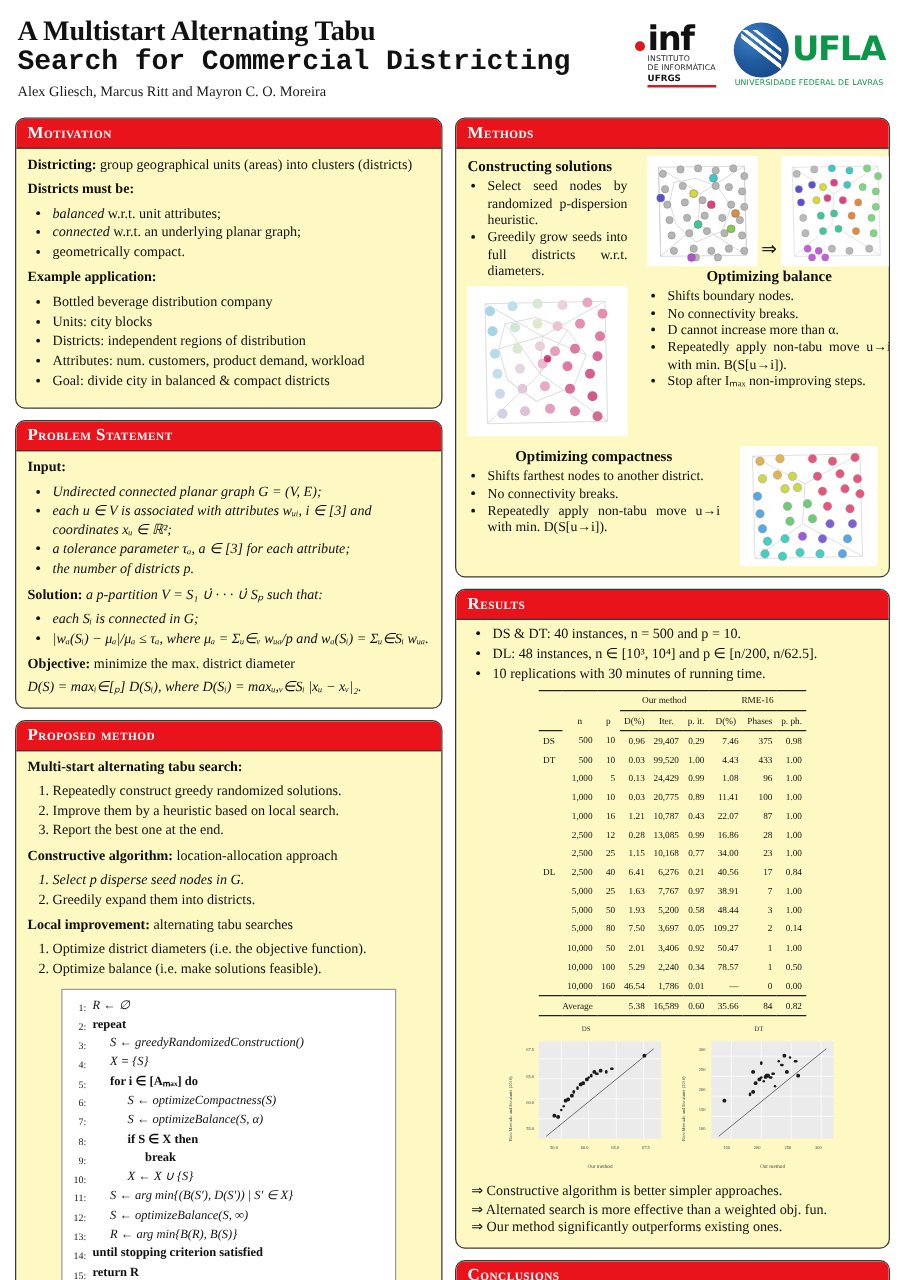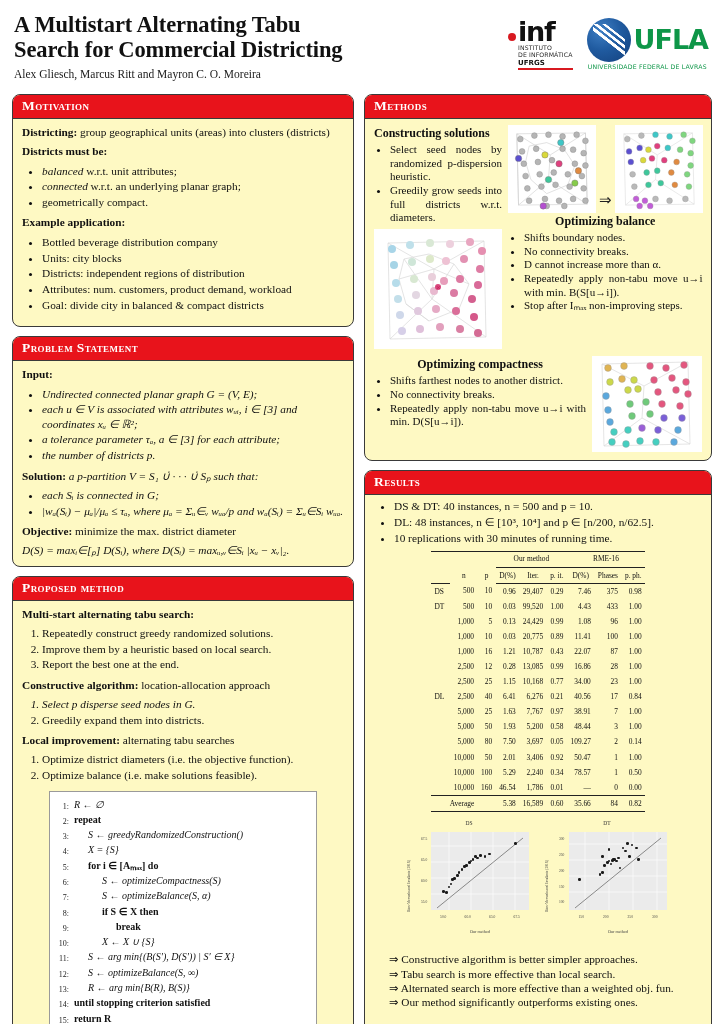--- a/index.html
+++ b/index.html
@@ -18,21 +18,21 @@
   .header-left { flex: 1 1 auto; padding-top:2px; }
   .poster-title {
     font-family: "Liberation Serif", serif;
     font-weight: bold;
     font-size: 22.5px;
     line-height: 25px;
     letter-spacing: -0.1px;
     margin: 0 0 6px 0;
     color: #111;
   }
-  .poster-title .l2 { display:block; }
+  .poster-title .l2 { display:block;font-family:Liberation Mono, monospace; }
   .poster-authors { font-size: 11.5px; color:#1a1a1a; margin:0; }
 
   .header-logos { display:flex; align-items:center; gap:14px; padding-top:8px; padding-right:2px; }
 
   
   .logo-inf { display:flex; align-items:flex-start; gap:2px; }
   .logo-inf .dot { width:8px; height:8px; border-radius:50%; background:#d81920; margin-top:14px; }
   .logo-inf .inf-block { display:flex; flex-direction:column; }
   .logo-inf .inf-word { font-family:"DejaVu Sans", sans-serif; font-weight:bold; font-size:27px; line-height:25px; letter-spacing:-1.2px; color:#111; }
   .logo-inf .inf-sub { font-family:"DejaVu Sans", sans-serif; font-size:6.2px; line-height:7px; color:#2a2a2a; letter-spacing:0.1px; }
@@ -69,42 +69,42 @@
     letter-spacing:0.4px;
     border-bottom:1.2px solid #3a3a3a;
   }
   .block-body { padding:6px 9px 8px 9px; font-size:11.3px; line-height:14.3px; }
   .block-body p { margin:0 0 5px 0; }
   .block-body p:last-child { margin-bottom:0;font-style:italic; }
   .lead { font-weight:bold; }
   ul.b, ol.b { margin:2px 0 6px 0; padding-left:20px; }
   ul.b { list-style: disc; }
   ul.b li, ol.b li { margin-bottom:1.5px; }
-  ul.arrow { list-style:none; padding-left:2px; margin:13px; }
+  ul.arrow { list-style:none; padding-left:2px; margin:1px; }
   ul.arrow li:before { content:"\21D2  "; }
   i, em { font-style: italic; }
   .mth { font-style:italic; font-family:"Liberation Serif", serif; }
 
   .sub-head { font-weight:bold; font-size:12px; margin:1px 0 3px 0; }
 
   
   .algo-wrap { display:flex; justify-content:center; margin-top:8px; }
   .algo {
     border:1px solid #9a9a9a; background:#fff;
     width:268px; padding:6px 8px 7px 4px;
     font-size:10px; line-height:13.3px;
   }
   .algo .ln { display:flex; }
   .algo .no { width:20px; text-align:right; padding-right:5px; font-size:8px; color:#222; padding-top:2px; }
   .algo .code { flex:1; font-family:"Liberation Serif", serif; }
   .i1 { padding-left:14px; } .i2 { padding-left:28px; } .i3 { padding-left:42px; }
   .kw { font-weight:bold; }
 
   
-  .m-row { display:flex; gap:6px; }
+  .m-row { display:flex; gap:16px; }
   .m-left { width:150px; }
   .m-right { flex:1; }
   .m-text { font-size:11px; line-height:13.6px; text-align:justify; }
   .m-text ul { margin:2px 0 4px 0; padding-left:16px; }
   .graph-pair { display:flex; align-items:center; justify-content:center; gap:3px; }
   .arrow-big { font-size:15px; color:#222; align-self:flex-end; padding-bottom:6px;}
 
   
   .graph { background:#fff; }
 
@@ -856,21 +856,20 @@
                   <span>250</span>
                   <span>300</span>
                 </div>
                 <div class="plot-xl">Our method</div>
               </div>
             </div>
           </div>
 
           <ul class="arrow">
             <li>Constructive algorithm is better simpler approaches.</li>
-            <li>Tabu search is more effective than local search.</li>
             <li>Alternated search is more effective than a weighted obj. fun.</li>
             <li>Our method significantly outperforms existing ones.</li>
           </ul>
         </div>
       </section>
 
       <section class="block">
         <div class="block-head">Conclusions</div>
 
       </section>

